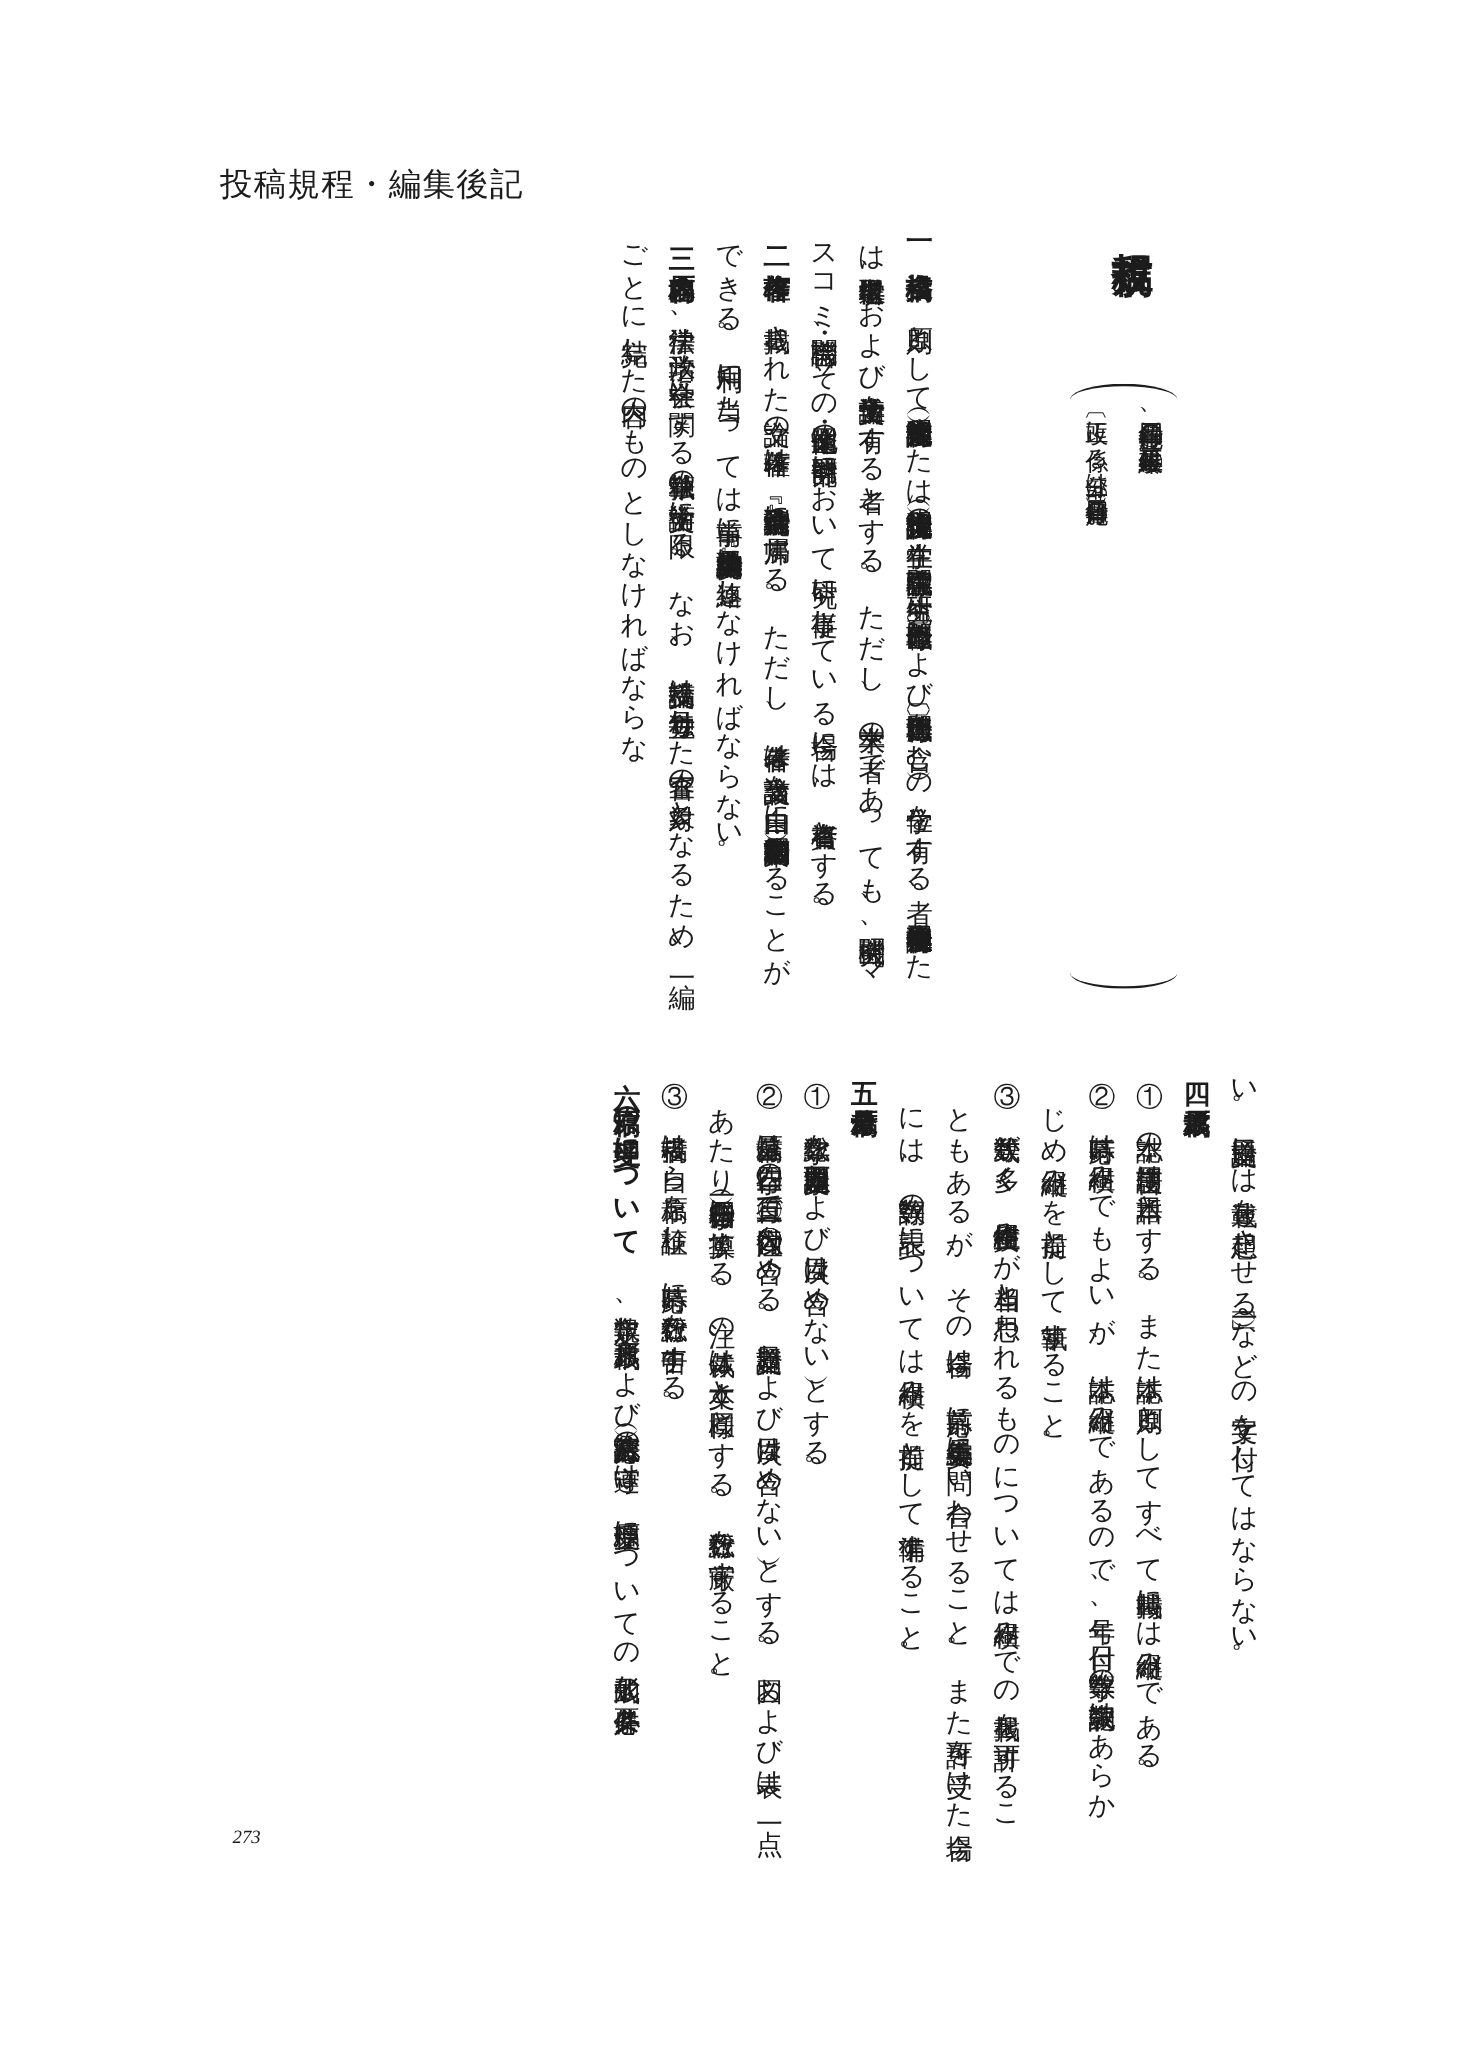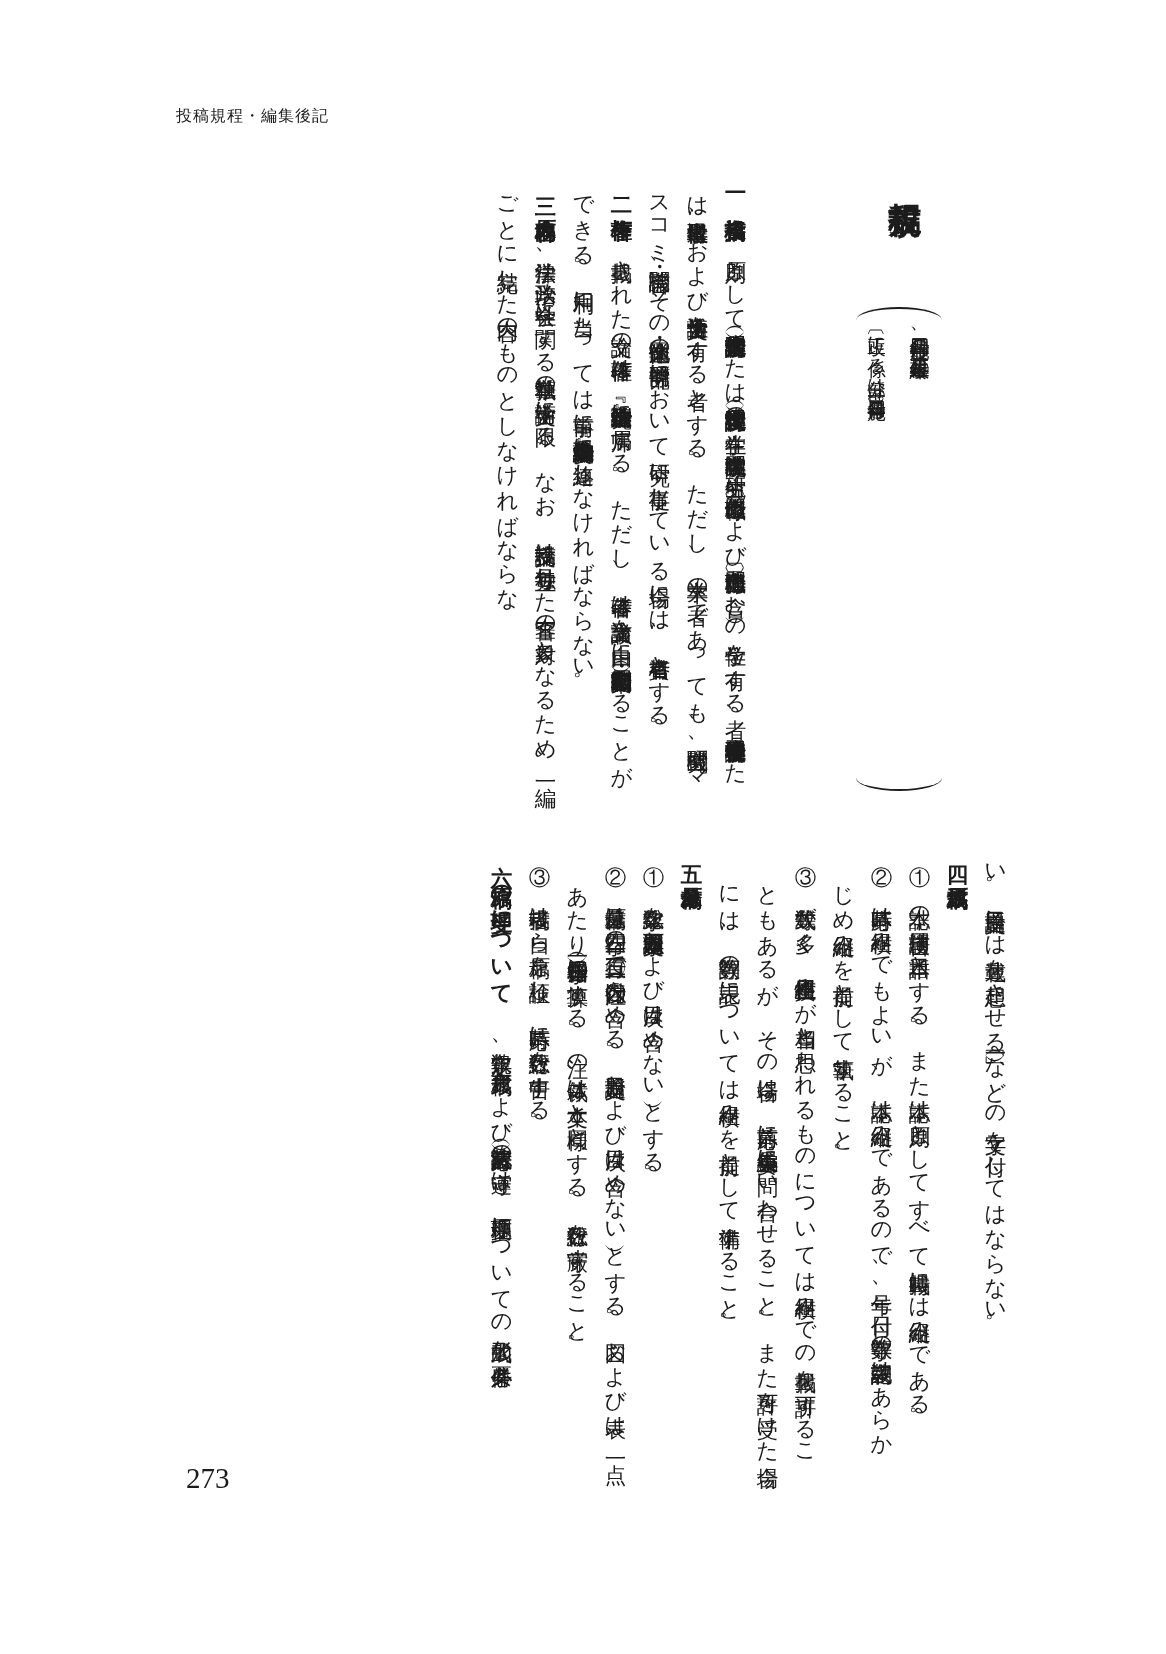--- a/index.html
+++ b/index.html
@@ -3,22 +3,22 @@
 <meta charset="utf-8">
 <style>
   html,body { margin:0; padding:0; background:#e8e8e8; }
   .page {
     position:relative; width:1166px; height:1654px; margin:0 auto;
     background:#ffffff; overflow:hidden;
     font-family:"Liberation Serif","DejaVu Serif",serif;
     color:#1c1c1c;
   }
   .running-head {
-    position:absolute; left:176px; top:106px;
-    font-size:16px; letter-spacing:1px; white-space:nowrap;
+    position:absolute; left:176px; top:130px;
+    font-size:26px; letter-spacing:1px; white-space:nowrap;
   }
   
   .main-title {
     position:absolute; left:882px; top:176px;
     writing-mode:vertical-rl; font-size:33px; font-weight:600;
     letter-spacing:1px; white-space:nowrap;
   }
   .paren { position:absolute; left:856px; width:86px; height:13px; }
   .paren-open  { top:307px; border-top:2px solid #1c1c1c;
                  border-radius:43px 43px 0 0 / 13px 13px 0 0; }
@@ -39,21 +39,21 @@
   .register p { margin:0; }
   .upper { top:181px;  right:412px; width:618px; height:608px; }
   .lower { top:849px;  right:152px; width:880px; height:610px; }
   .item { padding-top:22px; text-indent:-22px; }
   .sec-head, .sec-title {
     font-weight:700;
     font-family:"Liberation Sans","DejaVu Sans",sans-serif;
   }
   .page-number {
     position:absolute; left:186px; top:1462px;
-    font-size:29px; 
+    font-size:15px; font-style:italic;
     font-family:"Liberation Serif","DejaVu Serif",serif;
   }
 </style>
 </head>
 <body>
 
 <div class="page">
 
   <div class="running-head">投稿規程・編集後記</div>
 

